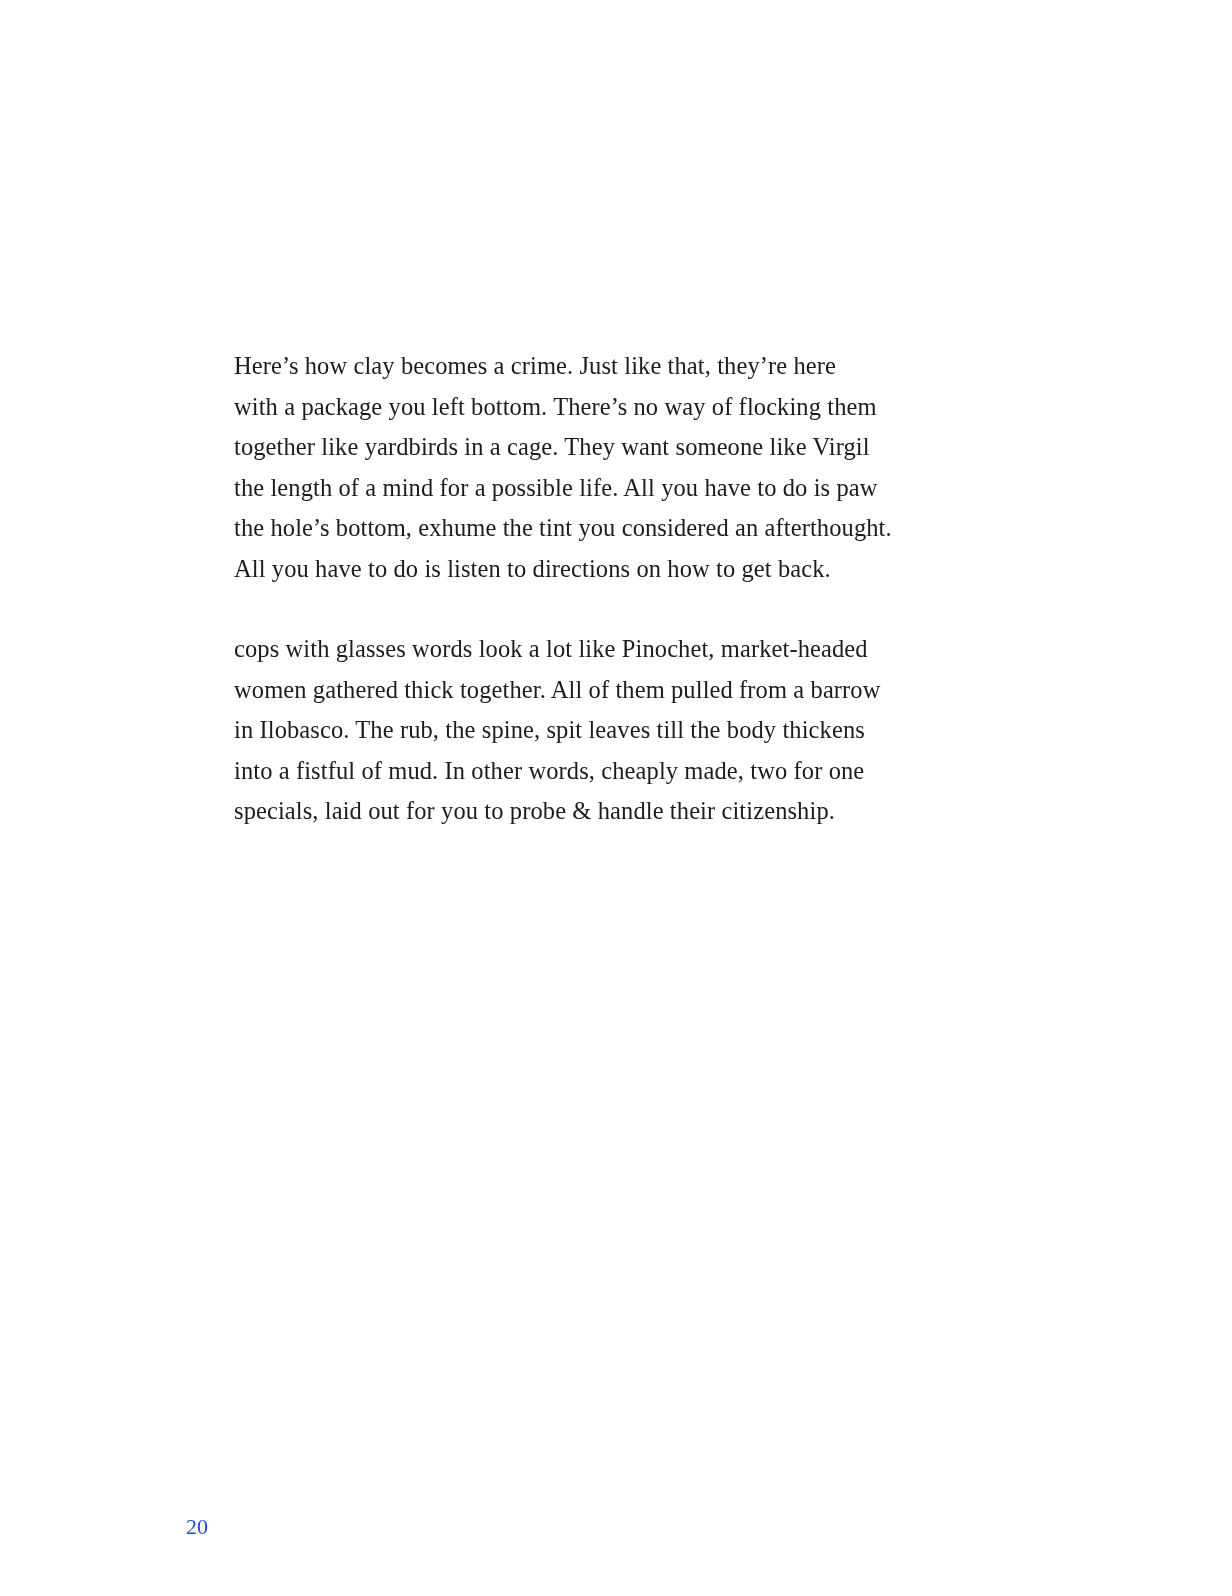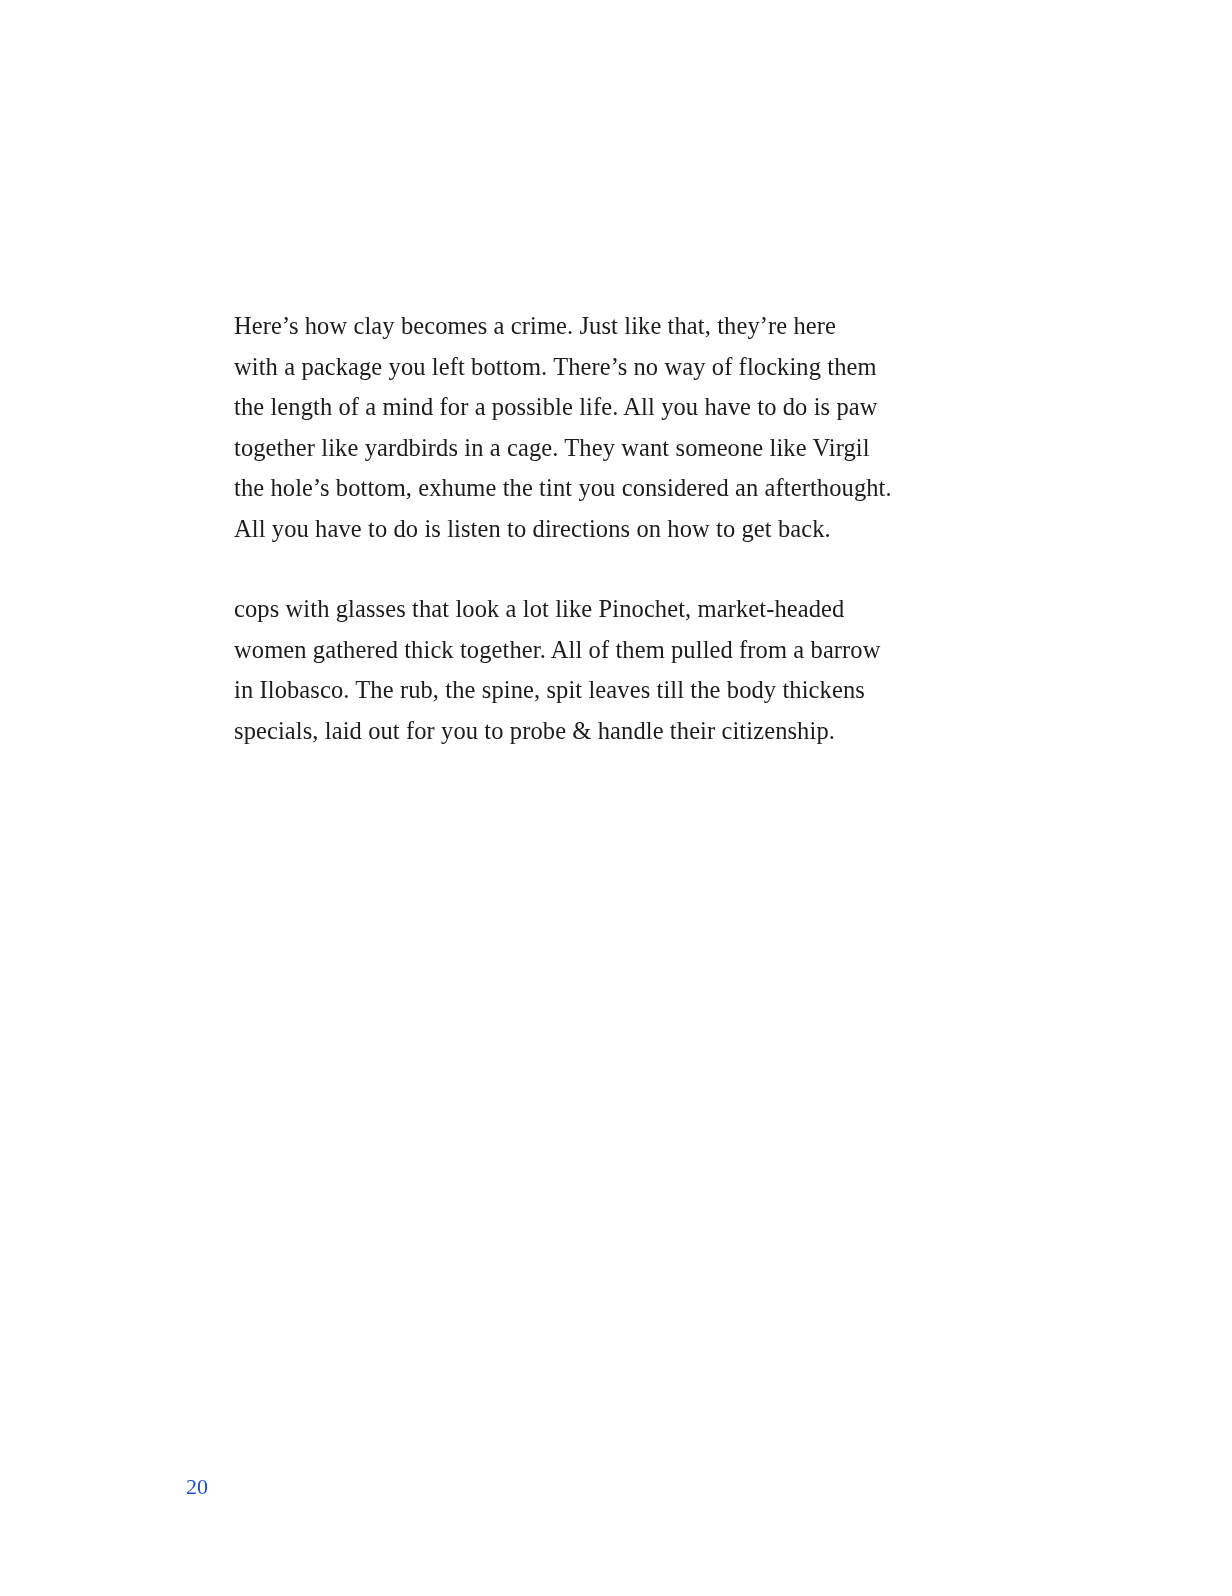--- a/index.html
+++ b/index.html
@@ -12,20 +12,21 @@
     background: #ffffff;
     font-family: "Liberation Serif", "DejaVu Serif", serif;
     color: #1c1c1c;
     position: relative;
     overflow: hidden;
   }
   .page {
     position: absolute;
     inset: 0;
     background: #ffffff;
+    margin-top: 40px;
   }
   .poem {
     position: absolute;
     left: 234px;
     top: 306px;
     width: 760px;
   }
   .stanza {
     margin: 0 0 40px 0;
   }
@@ -53,30 +54,31 @@
 </head>
 <body>
 
 <div class="page">
 
   <div class="poem">
 
     <div class="stanza stanza-1">
       <div class="line">Here’s how clay becomes a crime. Just like that, they’re here</div>
       <div class="line">with a package you left bottom. There’s no way of flocking them</div>
+      <div class="line">together like yardbirds in a cage. They want someone like Virgil</div>
       <div class="line">the length of a mind for a possible life. All you have to do is paw</div>
-      <div class="line">together like yardbirds in a cage. They want someone like Virgil</div>
       <div class="line">the hole’s bottom, exhume the tint you considered an afterthought.</div>
       <div class="line">All you have to do is listen to directions on how to get back.</div>
     </div>
 
     <div class="stanza stanza-2">
-      <div class="line">cops with glasses that look a lot like Pinochet, market-headed</div>
+      <div class="line">cops with glasses words look a lot like Pinochet, market-headed</div>
       <div class="line">women gathered thick together. All of them pulled from a barrow</div>
       <div class="line">in Ilobasco. The rub, the spine, spit leaves till the body thickens</div>
+      <div class="line">into a fistful of mud. In other words, cheaply made, two for one</div>
       <div class="line">specials, laid out for you to probe &amp; handle their citizenship.</div>
     </div>
 
     <div class="stanza stanza-3">
     </div>
 
   </div>
 
   <div class="page-number">20</div>
 

